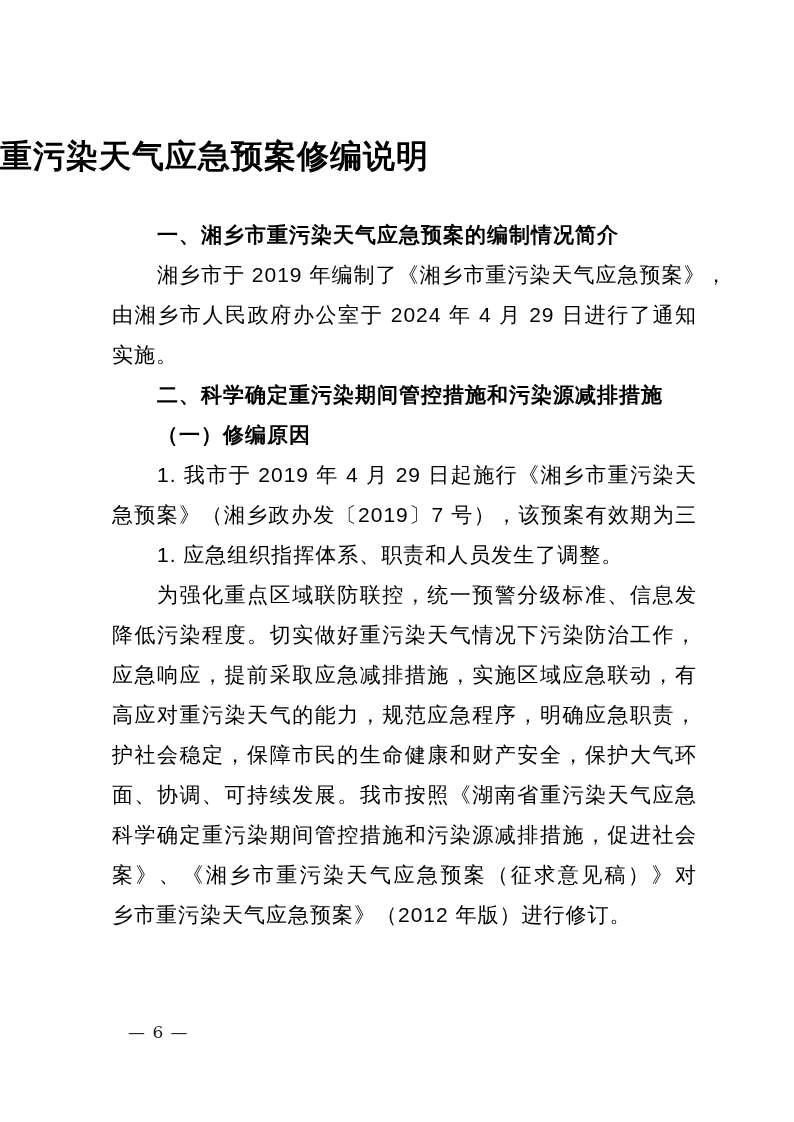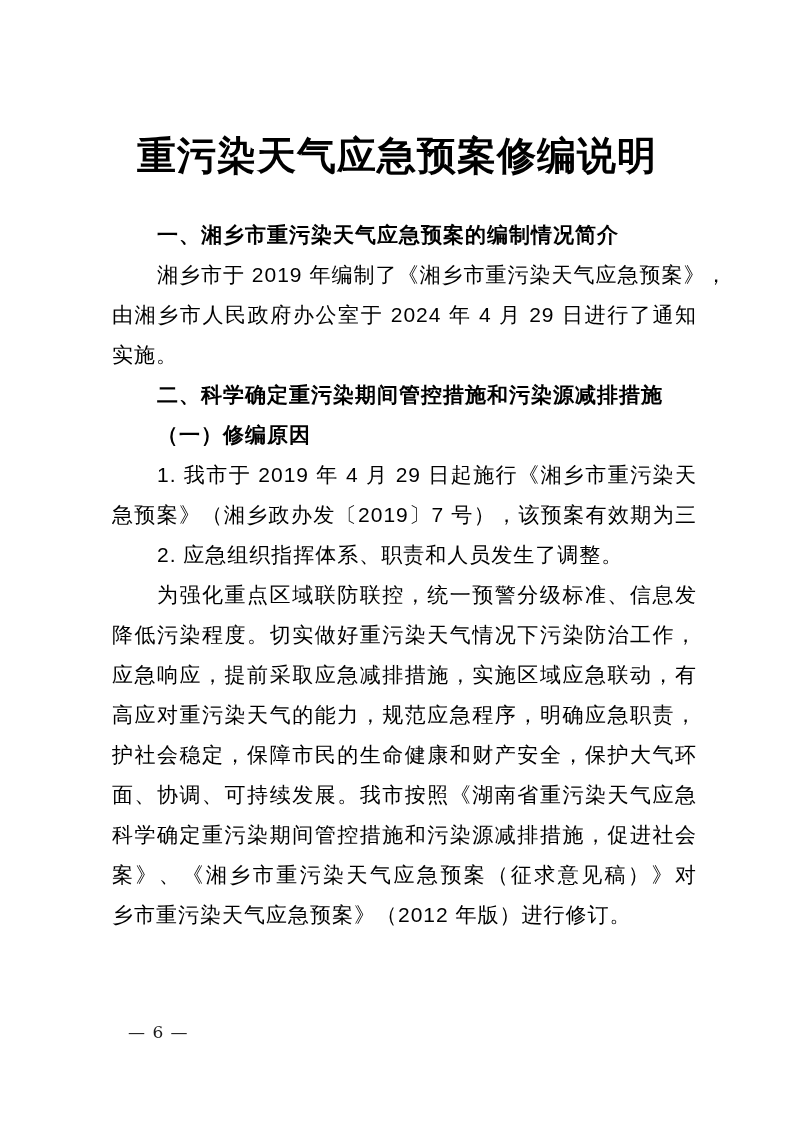--- a/index.html
+++ b/index.html
@@ -14,22 +14,21 @@
     background: #ffffff;
     overflow: hidden;
     font-family: "Liberation Sans", "DejaVu Sans", sans-serif;
     color: #000000;
   }
   .doc-title {
     position: absolute;
     top: 136px;
     left: 0;
     width: 794px;
-    text-align: center;
-    font-size: 39px;
+    font-size: 32px;
     font-weight: 700;
     letter-spacing: 1px;
     line-height: 40px;
     white-space: nowrap;
   }
   .doc-body {
     position: absolute;
     top: 215px;
     left: 100px;
     width: 597px;
@@ -74,21 +73,21 @@
 
   <div class="doc-body">
     <div class="line bold indent">一、湘乡市重污染天气应急预案的编制情况简介</div>
     <div class="line indent">湘乡市于 2019 年编制了《湘乡市重污染天气应急预案》，</div>
     <div class="line fill">由湘乡市人民政府办公室于 2024 年 4 月 29 日进行了通知发布</div>
     <div class="line">实施。</div>
     <div class="line bold indent">二、科学确定重污染期间管控措施和污染源减排措施</div>
     <div class="line bold indent">（一）修编原因</div>
     <div class="line indent fill">1. 我市于 2019 年 4 月 29 日起施行《湘乡市重污染天气应</div>
     <div class="line fill">急预案》（湘乡政办发〔2019〕7 号），该预案有效期为三年，</div>
-    <div class="line indent">2. 应急组织指挥体系、职责和人员发生了调整。</div>
+    <div class="line indent">1. 应急组织指挥体系、职责和人员发生了调整。</div>
     <div class="line indent fill">为强化重点区域联防联控，统一预警分级标准、信息发布、</div>
     <div class="line fill">降低污染程度。切实做好重污染天气情况下污染防治工作，提</div>
     <div class="line fill">应急响应，提前采取应急减排措施，实施区域应急联动，有效</div>
     <div class="line fill">高应对重污染天气的能力，规范应急程序，明确应急职责，维</div>
     <div class="line fill">护社会稳定，保障市民的生命健康和财产安全，保护大气环境，</div>
     <div class="line fill">面、协调、可持续发展。我市按照《湖南省重污染天气应急预</div>
     <div class="line fill">科学确定重污染期间管控措施和污染源减排措施，促进社会全</div>
     <div class="line fill">案》、《湘乡市重污染天气应急预案（征求意见稿）》对《湘</div>
     <div class="line">乡市重污染天气应急预案》（2012 年版）进行修订。</div>
   </div>

